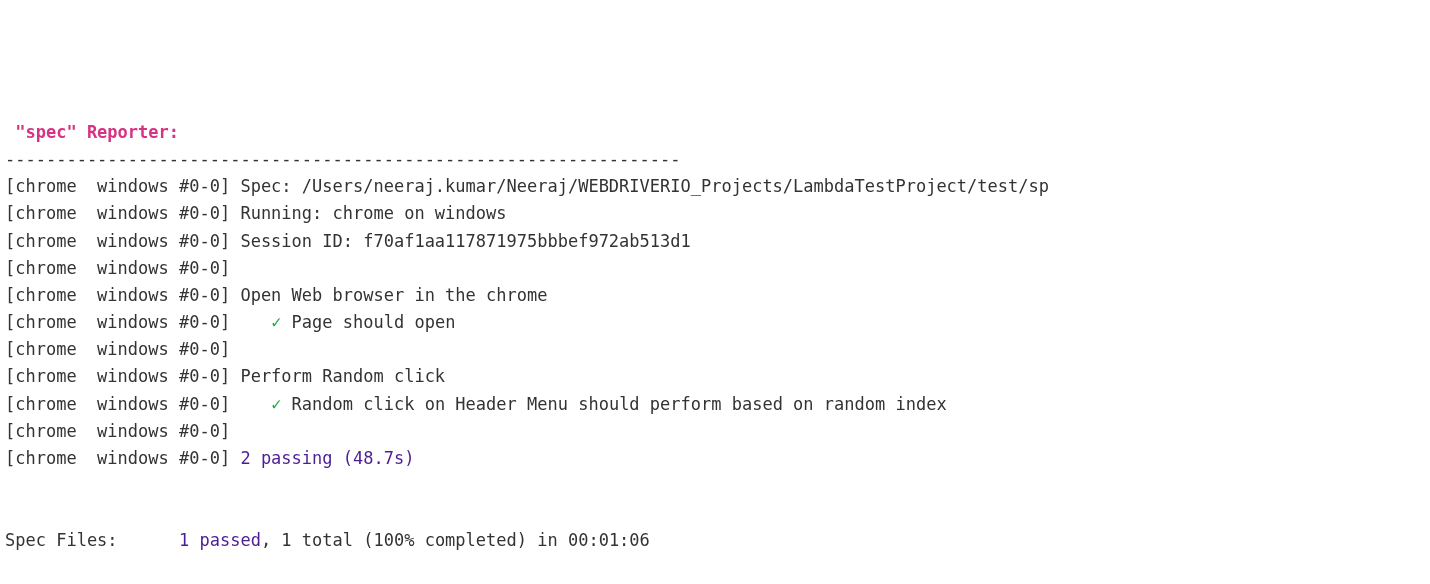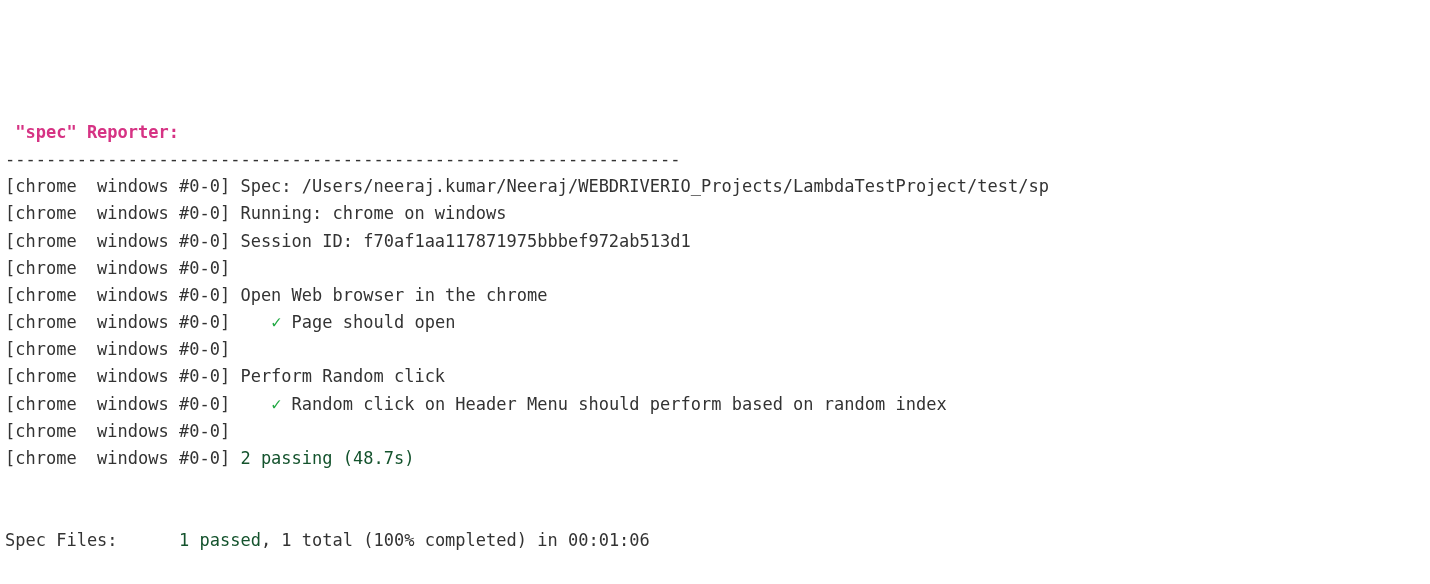--- a/index.html
+++ b/index.html
@@ -19,21 +19,21 @@
     .magenta {
       color: #d63384;
     }
     .bold {
       font-weight: bold;
     }
     .black {
       color: #333333;
     }
     .green {
-      color: #14532d;
+      color: #4c1d95;
     }
     .cyan {
       color: #17a2a8;
     }
     .gray {
       color: #dddddd;
     }
     .line {
       display: block;
       white-space: pre;

